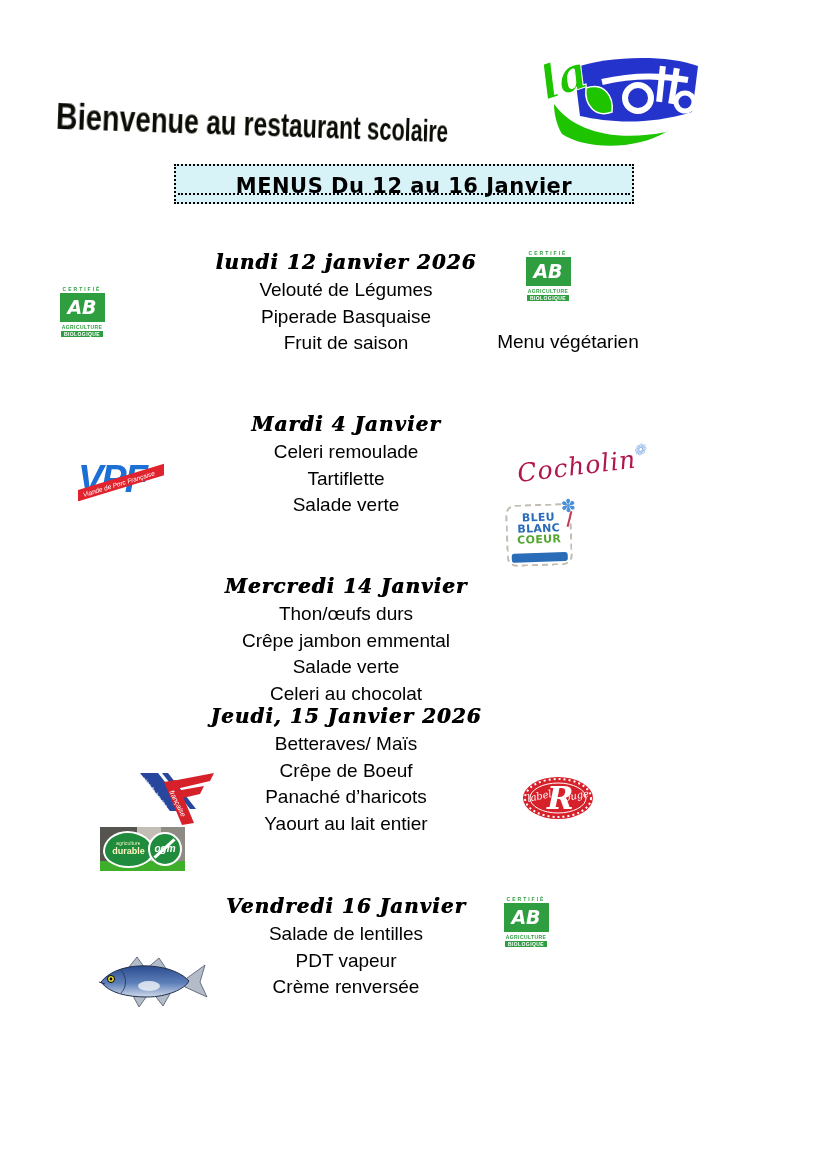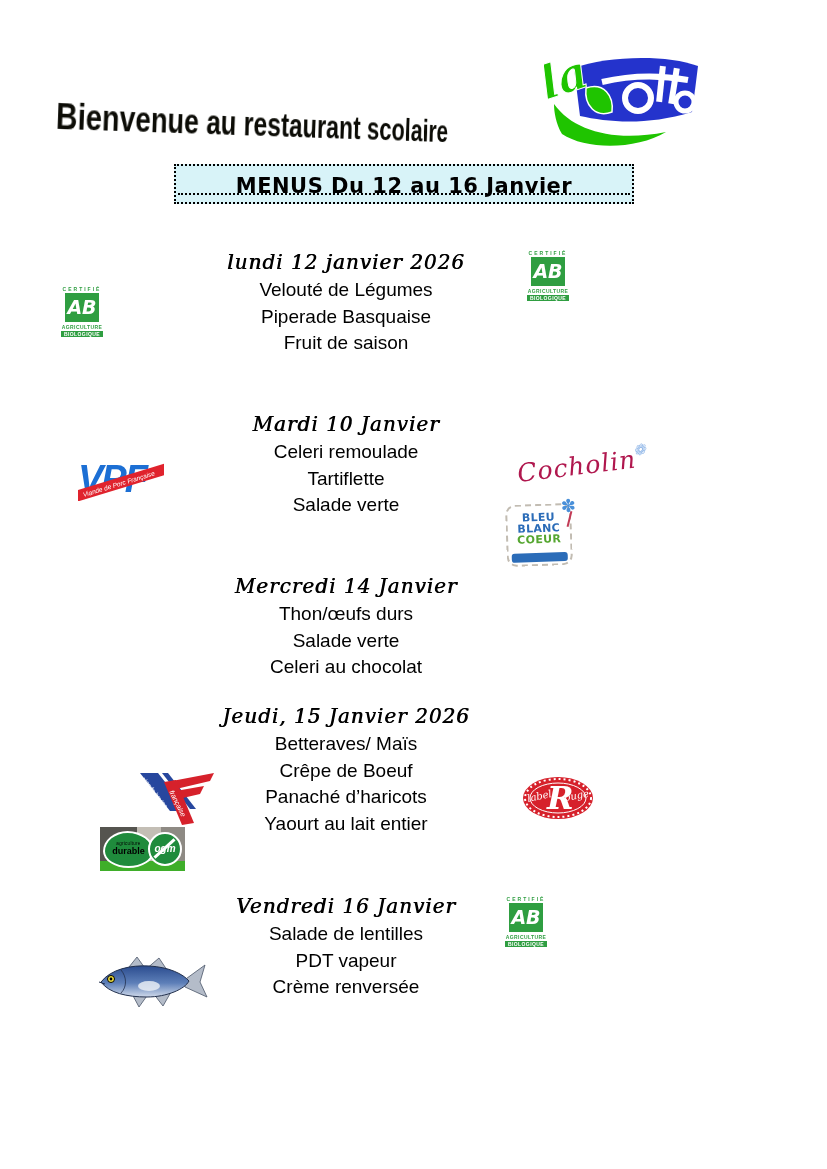--- a/index.html
+++ b/index.html
@@ -19,30 +19,30 @@
 
   
   .menus-box{position:absolute;left:164px;top:164px;width:456px;height:36px;
     background:#d8f3f8;border:2px dotted #000;margin-left:10px;}
   .menus-underline{position:absolute;left:2px;right:2px;bottom:7px;border-bottom:2.5px dotted #000;}
   .menus-text{position:absolute;left:0;right:0;bottom:4px;text-align:center;
     font-family:"DejaVu Sans",sans-serif;font-weight:bold;font-size:21px;letter-spacing:.5px;}
 
   
   .day{position:absolute;left:145px;width:402px;text-align:center;}
-  .day-heading{font-family:"DejaVu Serif",serif;font-style:italic;font-weight:normal;
+  .day-heading{font-family:"DejaVu Serif",serif;font-style:italic;font-weight:bold;
     font-size:20px;letter-spacing:1px;line-height:24px;margin-bottom:3px;text-shadow:.6px 0 0 #000;}
   .item{font-size:19px;line-height:26.5px;}
   .item.b{font-weight:normal;}
   .side-note{position:absolute;left:468px;top:331px;width:200px;text-align:center;font-size:19px;}
 
   
   .ab-logo{position:absolute;width:50px;text-align:center;color:#2f9e41;line-height:normal;}
   .ab-cert{font-size:5px;font-weight:bold;letter-spacing:2px;margin-bottom:1px;}
-  .ab-box{width:34px;height:29px;background:#2f9e41;margin:0 auto;color:#fff;font-weight:bold;
+  .ab-box{width:45px;height:29px;background:#2f9e41;margin:0 auto;color:#fff;font-weight:bold;
     font-size:19px;line-height:29px;font-family:"DejaVu Sans",sans-serif;font-style:italic;}
   .ab-l1{font-size:5px;font-weight:bold;letter-spacing:.4px;margin-top:2px;}
   .ab-l2{font-size:5px;font-weight:bold;letter-spacing:.4px;background:#2f9e41;color:#fff;width:42px;margin:1px auto 0;}
 
   .vpf-logo{position:absolute;left:78px;top:455px;}
   .vbf-logo{position:absolute;left:126px;top:769px;}
   .lr-logo{position:absolute;left:521px;top:775px;}
   .fish{position:absolute;left:97px;top:955px;}
 
   
@@ -59,21 +59,21 @@
   .bbc-coeur{color:#55a630;}
   .bbc-flower{position:absolute;top:-10px;right:-7px;color:#4a90d9;font-size:18px;}
   .bbc-stem{position:absolute;top:6px;right:-1px;width:2px;height:16px;background:#c23a55;transform:rotate(16deg);}
   .bbc-strip{position:absolute;left:3px;right:3px;bottom:2px;height:9px;background:#2b6cb8;border-radius:3px;}
 
   
   .agri{position:absolute;left:100px;top:827px;width:85px;height:44px;overflow:hidden;
     background:linear-gradient(90deg,#55544f 0 44%,#c3beb5 44% 72%,#8e8a84 72% 100%);}
   .agri-strip{position:absolute;left:0;right:0;bottom:0;height:10px;background:#3fae2a;}
   .agri-badge1{position:absolute;left:3px;top:4px;width:47px;height:33px;background:#1f8b3c;
-    border:2px solid #fff;border-radius:48% 52% 50% 50%/55% 55% 45% 45%;color:#000000;text-align:center;}
+    border:2px solid #fff;border-radius:48% 52% 50% 50%/55% 55% 45% 45%;color:#fef9c3;text-align:center;}
   .agri-b1-top{display:block;font-size:4.5px;line-height:5px;margin-top:8px;letter-spacing:.3px;}
   .agri-b1-main{display:block;font-size:9px;font-weight:bold;line-height:10px;}
   .agri-badge2{position:absolute;right:3px;top:5px;width:30px;height:30px;background:#1f8b3c;
     border:2px solid #fff;border-radius:50%;color:#fff;text-align:center;}
   .agri-ogm{font-size:10px;font-weight:bold;font-style:italic;line-height:30px;}
   .agri-slash{position:absolute;left:1px;top:13px;width:27px;height:3px;background:#fff;transform:rotate(-42deg);}
 </style>
 </head>
 <body>
 
@@ -99,31 +99,33 @@
     <span class="menus-underline"></span>
     <span class="menus-text">MENUS Du 12 au 16 Janvier</span>
   </div>
 
   <div class="day" style="top:250px">
     <div class="day-heading">lundi 12 janvier 2026</div>
     <div class="item b">Velouté de Légumes</div>
     <div class="item">Piperade Basquaise</div>
     <div class="item">Fruit de saison</div>
   </div>
+  <div class="side-note">Menu végétarien</div>
 
   <div class="day" style="top:412px">
-    <div class="day-heading">Mardi 10 Janvier</div>
+    <div class="day-heading">Mardi 4 Janvier</div>
     <div class="item">Celeri remoulade</div>
     <div class="item">Tartiflette</div>
     <div class="item">Salade verte</div>
   </div>
 
   <div class="day" style="top:574px">
     <div class="day-heading">Mercredi 14 Janvier</div>
     <div class="item">Thon/œufs durs</div>
+    <div class="item">Crêpe jambon emmental</div>
     <div class="item">Salade verte</div>
     <div class="item">Celeri au chocolat</div>
   </div>
 
   <div class="day" style="top:704px">
     <div class="day-heading">Jeudi, 15 Janvier 2026</div>
     <div class="item">Betteraves/ Maïs</div>
     <div class="item">Crêpe de Boeuf</div>
     <div class="item">Panaché d’haricots</div>
     <div class="item">Yaourt au lait entier</div>

